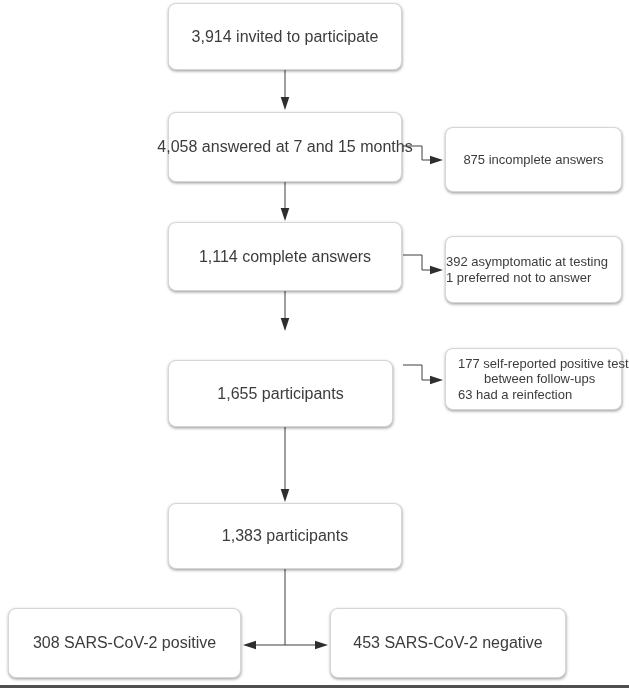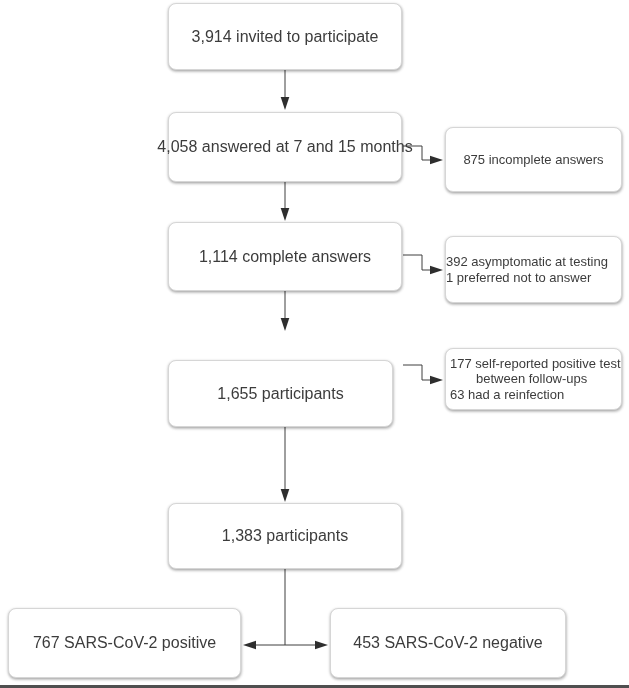--- a/index.html
+++ b/index.html
@@ -36,21 +36,21 @@
   #box-invited   { left: 168px; top: 3px;   width: 234px; height: 67px; }
   #box-answered  { left: 168px; top: 112px; width: 234px; height: 70px; }
   #box-complete  { left: 168px; top: 222px; width: 234px; height: 69px; }
   #box-1655      { left: 168px; top: 316px; width: 225px; height: 67px; margin-top: 44px; }
   #box-1383      { left: 168px; top: 503px; width: 234px; height: 66px; }
   
   #side-incomplete { left: 445px; top: 127px; width: 177px; height: 65px; font-size: 13px; }
   #side-asympt     { left: 445px; top: 236px; width: 177px; height: 67px;
                      align-items: flex-start; text-align: left; font-size: 13px; line-height: 15.5px; }
   #side-selfrep    { left: 445px; top: 348px; width: 177px; height: 62px;
-                     align-items: flex-start; text-align: left; padding-left: 4px; font-size: 13px; line-height: 15.5px; }
+                     align-items: flex-start; text-align: left; padding-left: 12px; font-size: 13px; line-height: 15.5px; }
   #side-selfrep .indent { margin-left: 26px; }
   
   #box-positive { left: 8px;   top: 608px; width: 233px; height: 70px; }
   #box-negative { left: 330px; top: 608px; width: 236px; height: 70px; }
   
   #connectors {
     position: absolute;
     left: 0; top: 0;
     width: 629px; height: 688px;
     pointer-events: none;
@@ -142,20 +142,20 @@
     <span class="line">392 asymptomatic at testing</span>
     <span class="line">1 preferred not to answer</span>
   </div>
   <div class="box" id="side-selfrep">
     <span class="line">177 self-reported positive test</span>
     <span class="line indent">between follow-ups</span>
     <span class="line">63 had a reinfection</span>
   </div>
 
   <div class="box" id="box-positive">
-    <span class="line">767 SARS-CoV-2 positive</span>
+    <span class="line">308 SARS-CoV-2 positive</span>
   </div>
   <div class="box" id="box-negative">
     <span class="line">453 SARS-CoV-2 negative</span>
   </div>
 
   <div id="bottom-rule"></div>
 </div>
 
 </body></html>

